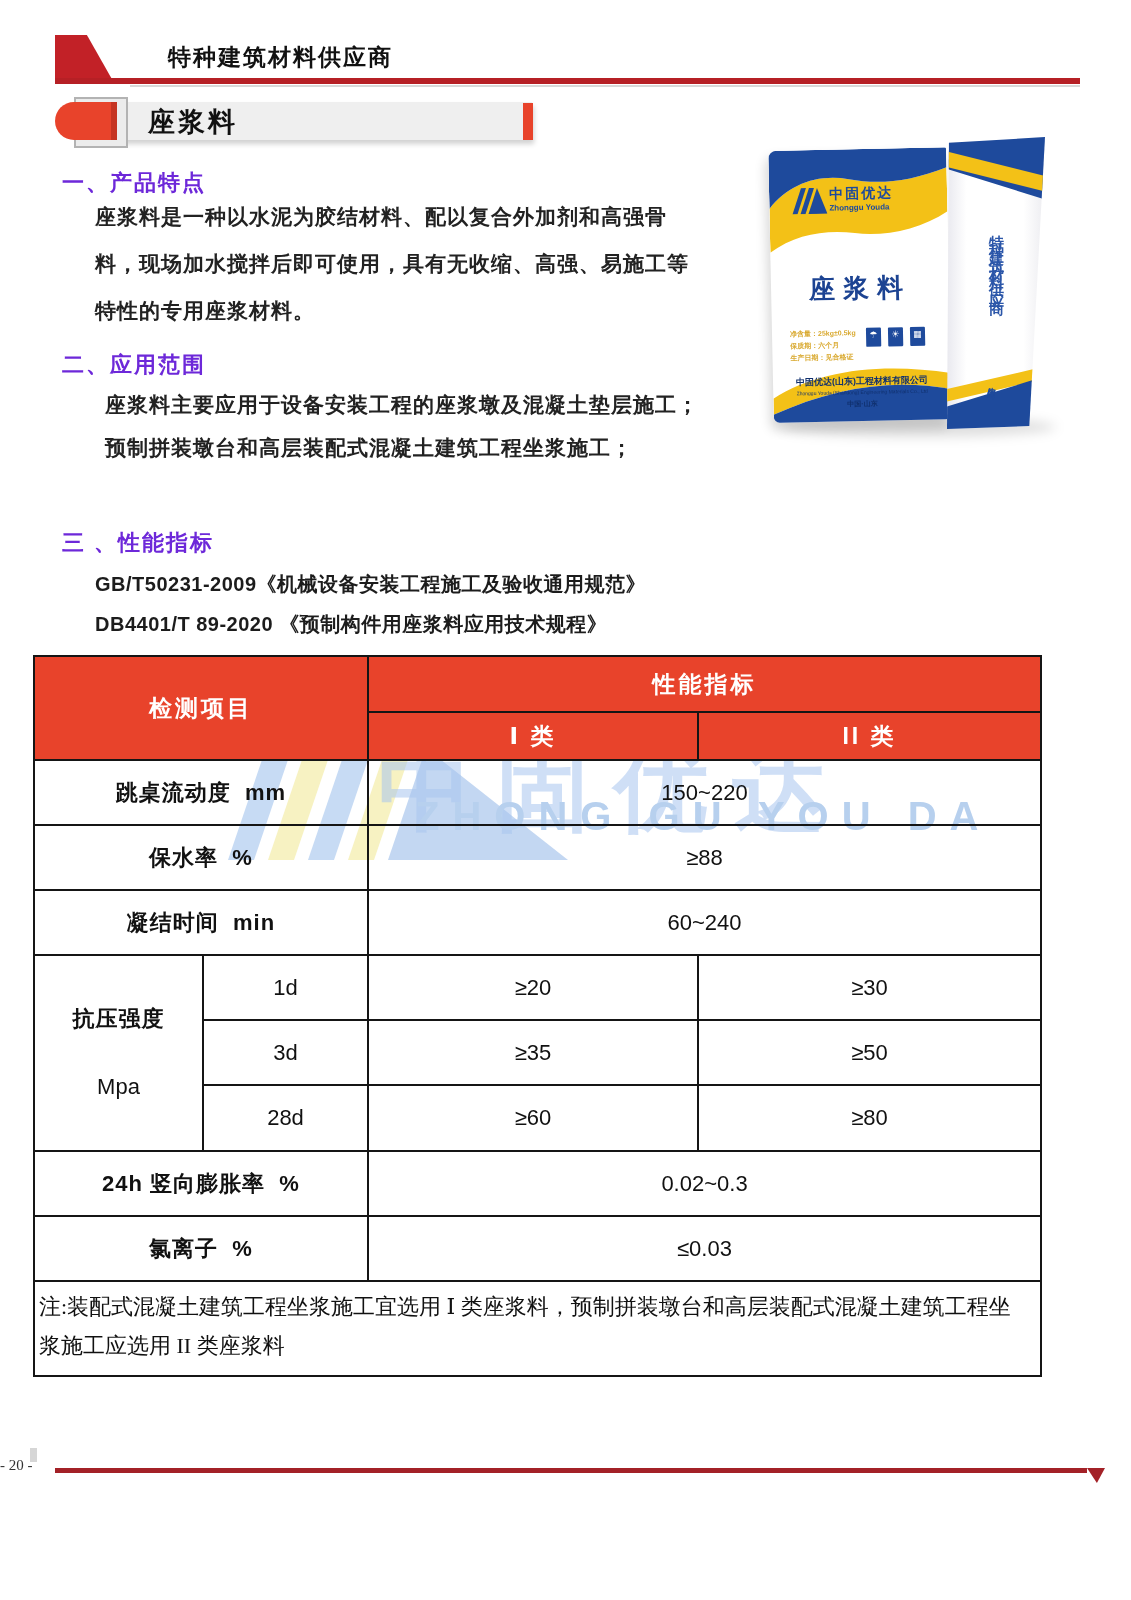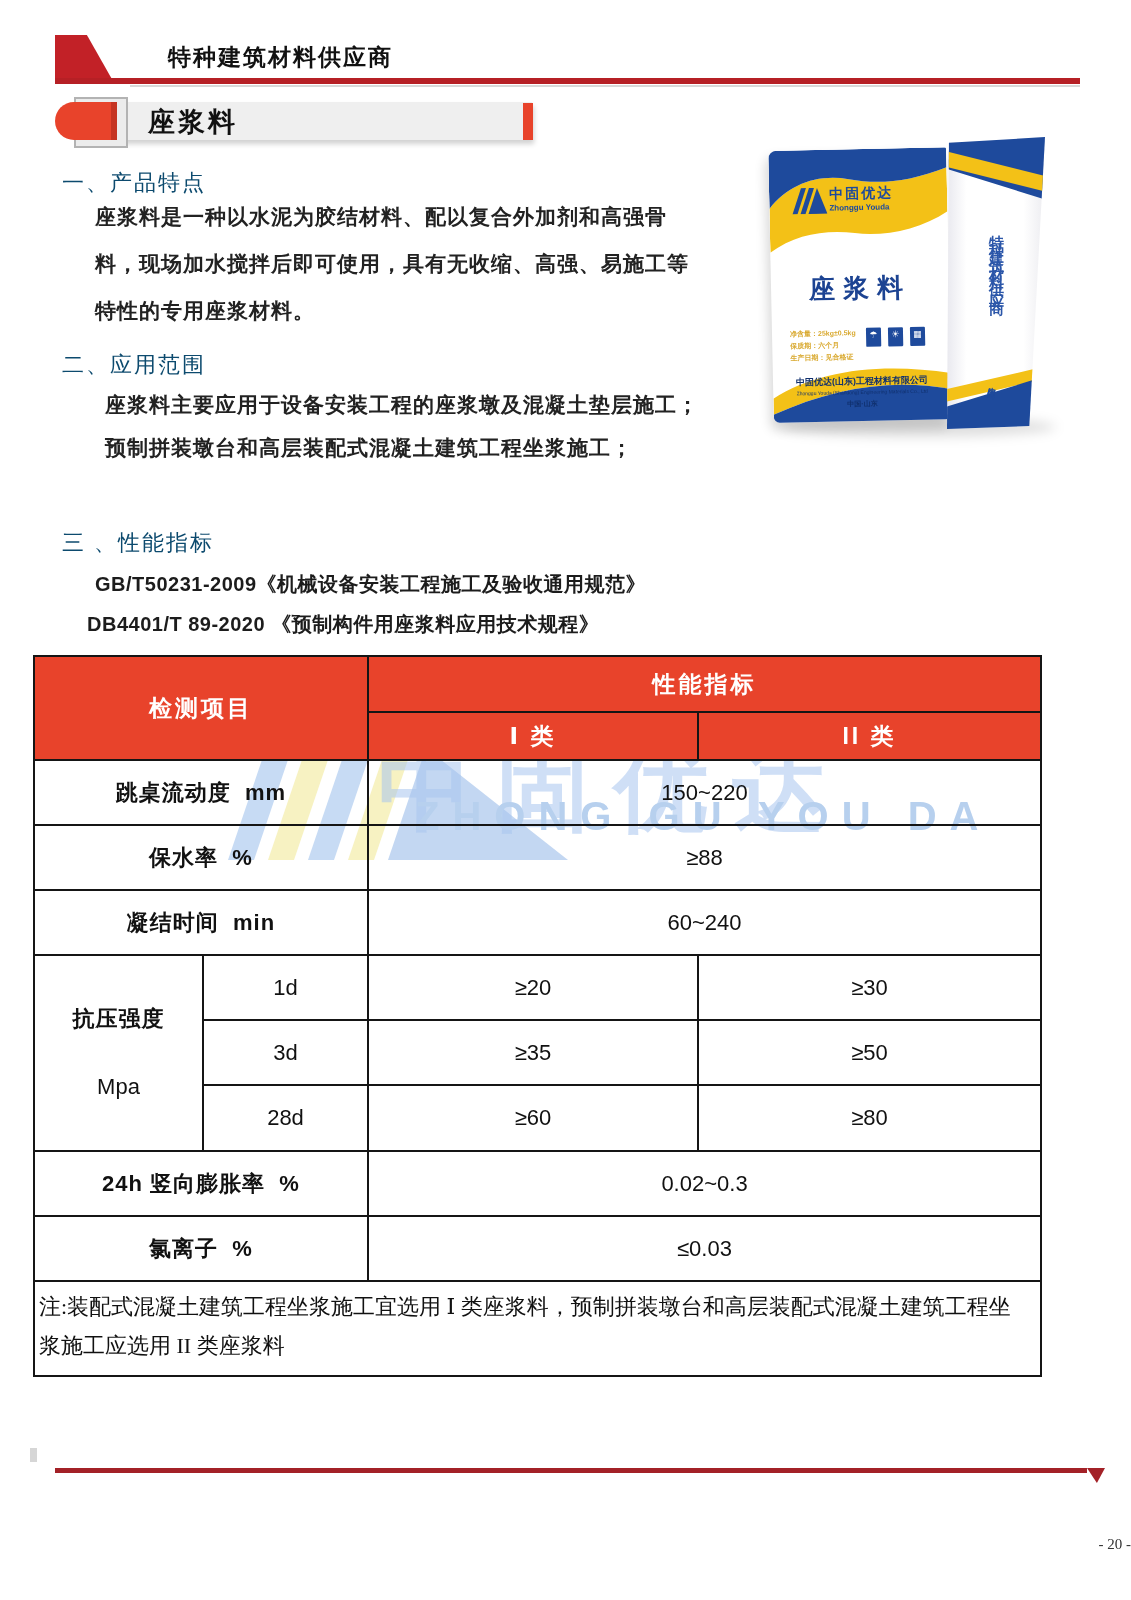--- a/index.html
+++ b/index.html
@@ -18,32 +18,32 @@
   
   .title-bar{left:100px;top:102px;width:432px;height:38px;background:#efefef;
              box-shadow:2px 4px 5px rgba(0,0,0,0.18);}
   .title-gray-box{left:74px;top:97px;width:50px;height:47px;background:#ececec;border:2px solid #b3b3b3;}
   .title-pill{left:55px;top:102px;width:62px;height:38px;background:#e8432b;border-radius:20px 0 0 20px;
               box-shadow:inset -6px 0 0 #c53422;}
   .title-end-bar{left:523px;top:103px;width:10px;height:37px;background:#e8432b;}
   .title-text{left:148px;top:104px;font-size:27px;font-weight:700;letter-spacing:3px;color:#111;}
 
   
-  .sec-h{font-size:22px;font-weight:400;color:#0c4a6e;letter-spacing:2px;}
+  .sec-h{font-size:22px;font-weight:700;color:#6d28d9;letter-spacing:2px;}
   .h-feat{left:62px;top:168px;}
   .h-app{left:62px;top:350px;}
   .h-perf{left:62px;top:528px;}
   .body-text{font-size:21px;font-weight:700;color:#222;letter-spacing:1px;}
   .feat-body{left:95px;top:193px;width:600px;line-height:47px;}
   .app-p1{left:105px;top:391px;}
   .app-p2{left:105px;top:434px;}
   .app-p3{left:58px;top:470px;width:1034px;line-height:40px;text-indent:38px;}
   .ref{font-size:20px;font-weight:700;color:#1c1c1c;letter-spacing:0.5px;}
   .ref1{left:95px;top:571px;text-align:right;}
-  .ref2{left:87px;top:611px;}
+  .ref2{left:95px;top:611px;}
 
   
   .wm{z-index:0;}
   .wm-cn{left:378px;top:726px;font-size:94px;font-weight:700;letter-spacing:24px;
          color:rgba(168,197,238,0.55);}
   .wm-en{left:415px;top:794px;font-size:40px;font-weight:700;letter-spacing:13px;color:#b7d0ee;}
   .wm-stripes{left:228px;top:748px;}
 
   
   .spec-table{position:absolute;left:33px;top:655px;width:1007px;border-collapse:collapse;
@@ -89,21 +89,21 @@
                clip-path:polygon(0 60%,100% 6%,100% 100%,0 100%);}
   .side-bottom-stripe{left:-12px;bottom:40px;width:130px;height:12px;background:#f3c117;transform:rotate(-13deg);}
   .side-logo-cn{left:40px;bottom:44px;writing-mode:vertical-rl;font-size:8px;font-weight:700;
                 color:#1e4a9c;letter-spacing:1px;transform:rotate(14deg);}
 
   
   .footer-line{left:55px;top:1468px;width:1032px;height:5px;background:#a32127;}
   .footer-tri{left:1087px;top:1468px;width:18px;height:15px;background:#a32127;
               clip-path:polygon(0 0,100% 0,55% 100%);}
   .footer-mark{left:30px;top:1448px;width:7px;height:14px;background:#d6d6d6;}
-  .page-num{left:0;top:1536px;width:100%;text-align:right;font-size:15px;color:#333;
+  .page-num{left:0;top:1457px;width:100%;text-align:left;font-size:15px;color:#333;
             font-family:"Liberation Serif","DejaVu Serif",serif;}
 </style>
 </head>
 <body>
 
 <div class="page">
 
   <div class="abs top-flag"></div>
   <div class="abs top-line"></div>
   <div class="abs top-line-shadow"></div>

